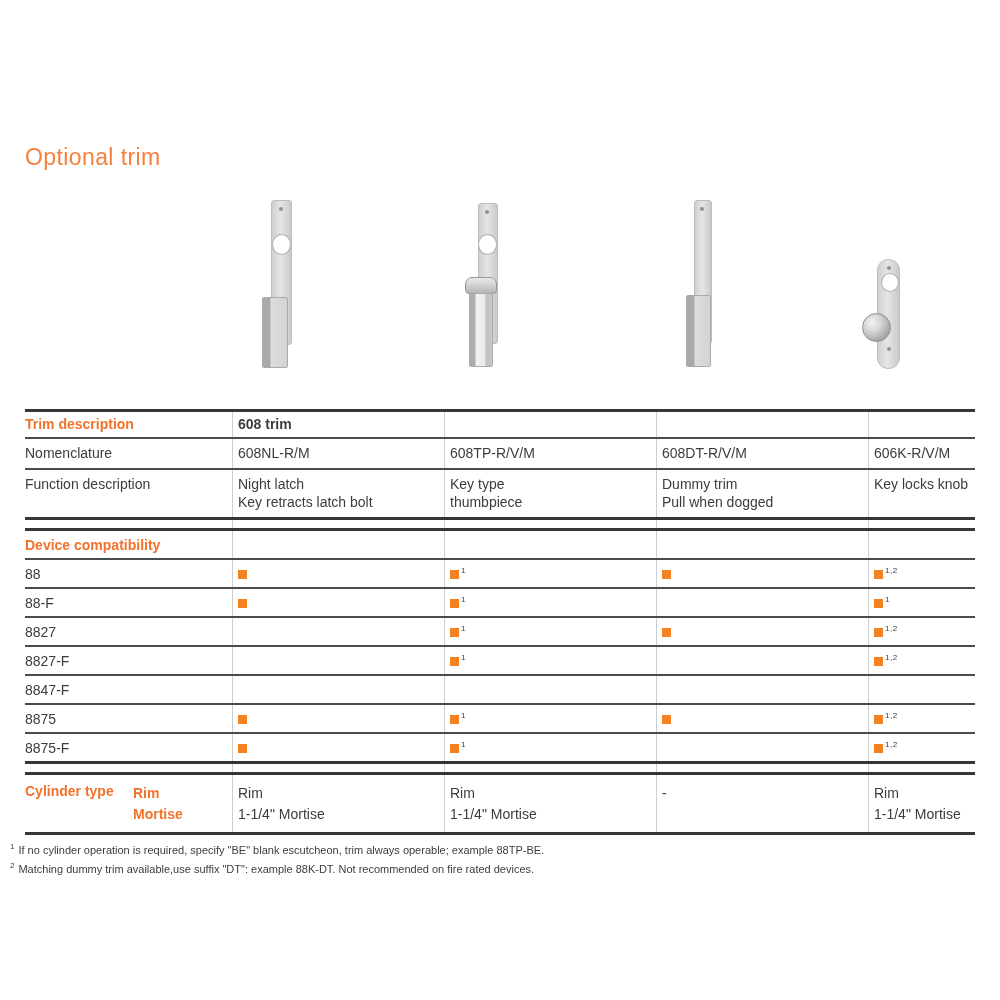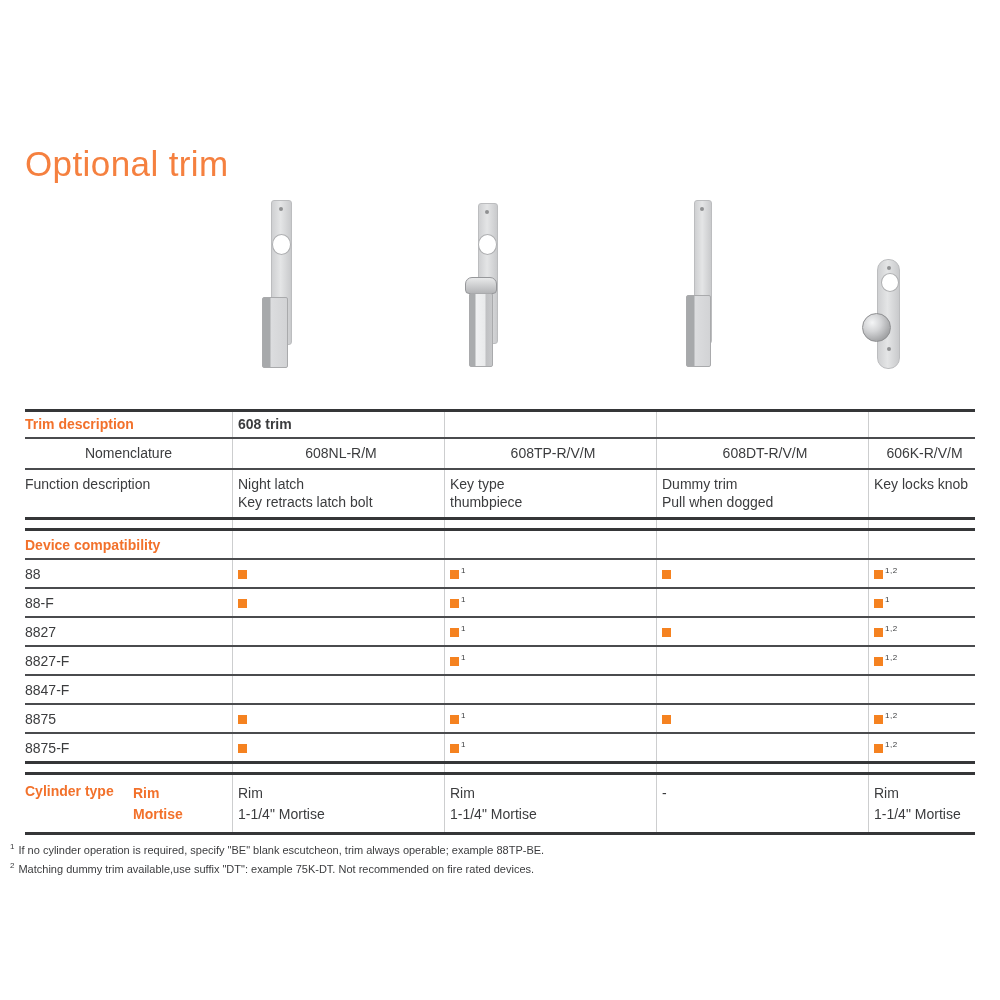--- a/index.html
+++ b/index.html
@@ -8,21 +8,21 @@
     --square-orange:#F58220;
     --text-dark:#3B3C3E;
     --line-heavy:#353638;
     --line-light:#4A4B4E;
     --vline:#CDCECF;
   }
   html,body{margin:0;padding:0;background:#fff;}
   body{font-family:"Liberation Sans", sans-serif;color:var(--text-dark);}
   .page{position:relative;width:1000px;height:1000px;background:#fff;overflow:hidden;}
 
-  .title{position:absolute;left:25px;top:144px;font-size:35px;font-weight:400;
+  .title{position:absolute;left:25px;top:144px;font-size:23px;font-weight:400;
          letter-spacing:0.4px;color:var(--title-orange);}
 
   
   .figures{position:absolute;inset:0;pointer-events:none;}
   .figures *{position:absolute;box-sizing:border-box;}
   .plate{background:linear-gradient(90deg,#cfd0d2 0%,#e4e5e6 45%,#c9cacc 100%);
          border:1px solid #bcbdbf;border-radius:3px;}
   .screw{width:4px;height:4px;border-radius:50%;background:#8f9092;}
   .cylhole{background:#fff;border:1px solid #aeafb1;border-radius:50%;}
   .grip{background:linear-gradient(90deg,#a7a9ab 0px,#a7a9ab 7px,#dcdddf 8px,#d2d3d5 100%);
@@ -39,21 +39,21 @@
   .sect{position:relative;z-index:1;border-top:3px solid var(--line-heavy);
         border-bottom:3px solid var(--line-heavy);}
   .gap{height:8px;}
   .row{display:grid;grid-template-columns:207px 212px 212px 212px 107px;align-items:center;}
   .row + .row{border-top:2px solid var(--line-light);}
   .cell{padding-left:6px;}
   .lbl{padding-left:0;}
   .b{font-weight:bold;}
   .olabel{color:var(--accent-orange);font-weight:bold;}
   .r-trimdesc{height:25px;}
-  .r-nomen{height:29px;text-align:center;}
+  .r-nomen{height:29px;}
   .r-func{align-items:start;padding:5px 0 6px 0;}
   .r-ansi{height:28px;}
   .r-compat-h{height:27px;}
   .r-compat{height:27px;}
   .r-cyl{align-items:start;padding:7px 0 8px 0;}
   .span4{grid-column:2 / 6;}
   .spanall{grid-column:1 / 6;}
 
   .sq{display:none;width:9px;height:9px;background:var(--square-orange);}
   .dc.filled .sq{display:inline-block;}
@@ -235,16 +235,16 @@
         <div class="cell two-line">
           <div>Rim</div>
           <div>1-1/4" Mortise</div>
         </div>
       </div>
     </div>
   </div>
 
   <div class="footnotes">
     <div><sup>1</sup><span>If no cylinder operation is required, specify "BE" blank escutcheon, trim always operable; example 88TP-BE.</span></div>
-    <div><sup>2</sup><span>Matching dummy trim available,use suffix "DT": example 75K-DT. Not recommended on fire rated devices.</span></div>
+    <div><sup>2</sup><span>Matching dummy trim available,use suffix "DT": example 88K-DT. Not recommended on fire rated devices.</span></div>
   </div>
 
 </div>
 
 </body></html>

